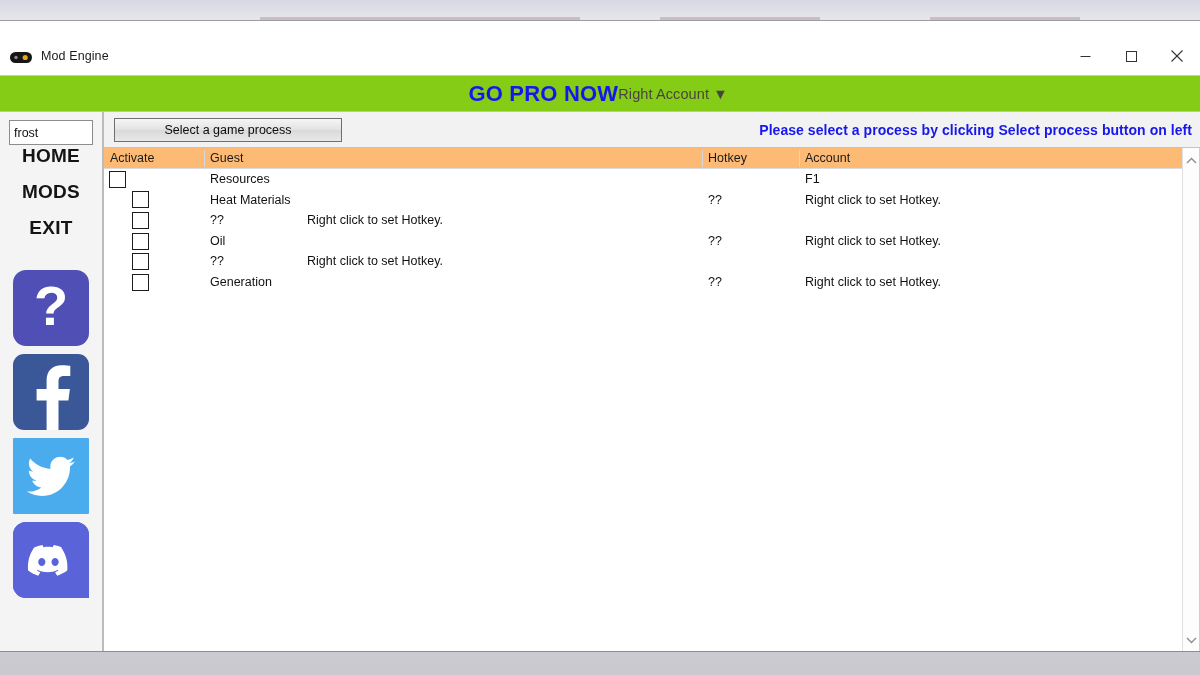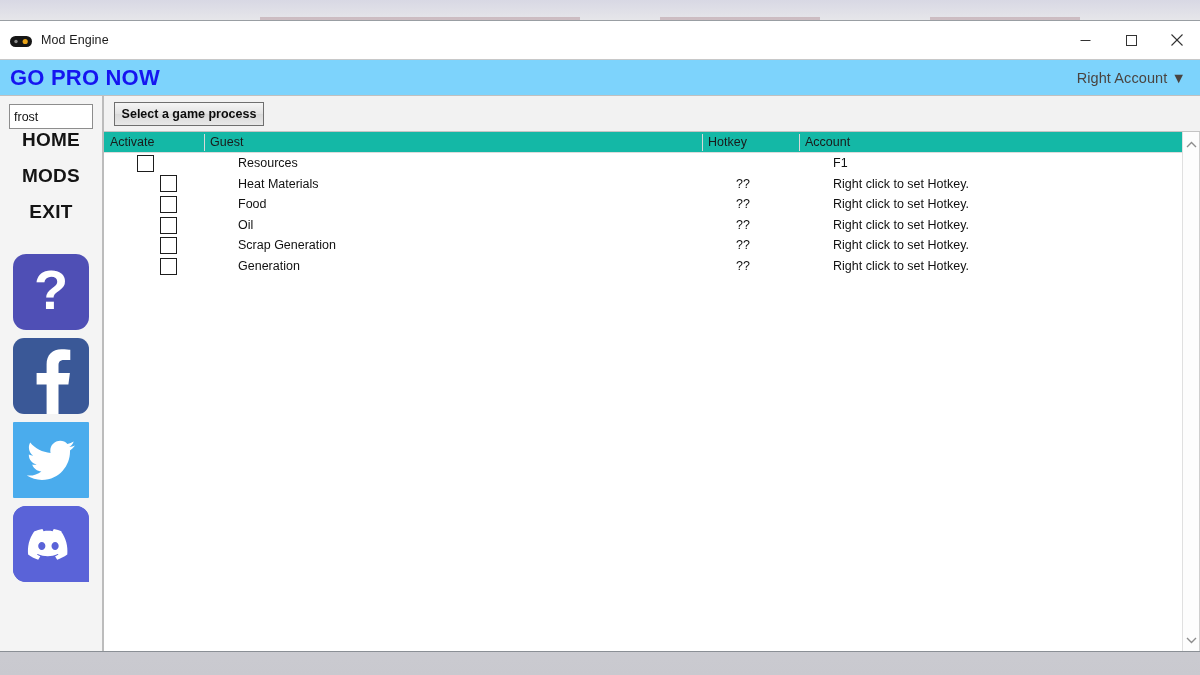--- a/index.html
+++ b/index.html
@@ -45,20 +45,21 @@
   }
 
   
   .titlebar {
     height: 38px;
     background: #ffffff;
     display: flex;
     align-items: center;
     flex: 0 0 38px;
     position: relative;
+    margin-top: 16px;
   }
   .title-left {
     display: flex;
     align-items: center;
     padding-left: 10px;
     gap: 9px;
   }
   .gamepad-icon { width: 22px; height: 13px; position: relative; display: block; }
   .title-text {
     font-size: 12.5px;
@@ -75,26 +76,26 @@
     width: 46px; height: 38px;
     display: flex; align-items: center; justify-content: center;
     cursor: default;
   }
   .win-btn svg { display: block; }
 
   
   .promobar {
     flex: 0 0 37px;
     height: 37px;
-    background: #7dd3fc;
+    background: #84cc16;
     border-top: 1px solid #c8c8c8;
     border-bottom: 1px solid #c0c0c0;
     display: flex;
     align-items: center;
-    justify-content: space-between;
+    justify-content: center;
     padding: 0 14px 0 10px;
   }
   .gopro {
     color: #1515f0;
     font-weight: bold;
     font-size: 22px;
     letter-spacing: 0.2px;
     cursor: pointer;
   }
   .account {
@@ -189,29 +190,28 @@
     flex: 0 0 36px;
     height: 36px;
     background: #f2f2f2;
     border-bottom: 1px solid #c4c4c4;
     display: flex;
     align-items: center;
     padding-left: 10px;
     gap: 14px;
   }
   .btn-select {
-    width: 150px;
+    width: 228px;
     height: 24px;
     background: linear-gradient(180deg, #f5f5f5 0%, #e3e3e3 48%, #d9d9d9 50%, #e8e8e8 100%);
     border: 1px solid #6f6f6f;
     font-family: "Liberation Sans", sans-serif;
     font-size: 12.5px;
     color: #0c0c0c;
     cursor: pointer;
-    font-weight: bold;
   }
   .status-msg {
     margin-left: auto;
     color: #1616ee;
     font-weight: bold;
     font-size: 14px;
     padding-right: 8px;
     letter-spacing: 0.05px;
     white-space: nowrap;
   }
@@ -228,21 +228,21 @@
     flex: 1 1 auto;
     min-width: 0;
     display: flex;
     flex-direction: column;
   }
 
   .thead {
     display: flex;
     height: 21px;
     flex: 0 0 21px;
-    background: #14b8a6;
+    background: #fdba74;
     border-bottom: 1px solid #dcdcdc;
     font-size: 12.5px;
     color: #1a1a1a;
     align-items: center;
   }
   .th {
     height: 21px;
     line-height: 21px;
     padding-left: 6px;
     position: relative;
@@ -259,21 +259,20 @@
   .col-val  { width: 97px;  flex: 0 0 97px;  }
   .col-key  { flex: 1 1 auto; }
 
   .tbody { flex: 1 1 auto; overflow: hidden; }
   .trow {
     display: flex;
     height: 20.6px;
     align-items: center;
     font-size: 12.5px;
     color: #111;
-    margin-left: 28px;
   }
   .td { height: 20.6px; line-height: 20.6px; padding-left: 6px; overflow: hidden; white-space: nowrap; }
   .cb-cell { display: flex; align-items: center; height: 20.6px; }
   .checkbox {
     width: 17px; height: 17px;
     border: 1.6px solid #1d1d1d;
     background: #fff;
     cursor: pointer;
     display: block;
   }
@@ -377,20 +376,21 @@
           </svg>
         </div>
 
       </div>
     </div>
 
     <div class="content">
 
       <div class="toolbar">
         <button class="btn-select">Select a game process</button>
+        <span class="status-msg">Please select a process by clicking Select process button on left</span>
       </div>
 
       <div class="table-wrap">
         <div class="table-area">
 
           <div class="thead">
             <div class="th col-act">Activate</div>
             <div class="th col-name">Guest</div>
             <div class="th col-val">Hotkey</div>
             <div class="th col-key">Account</div>
@@ -410,37 +410,35 @@
                   <span class="checkbox"></span>
                 </div>
                 <div class="td col-name">Heat Materials</div>
                 <div class="td col-val">??</div>
                 <div class="td col-key">Right click to set Hotkey.</div>
               </div>
               <div class="trow">
                 <div class="td col-act cb-cell indent-1">
                   <span class="checkbox"></span>
                 </div>
-                <div class="td col-name">Food</div>
                 <div class="td col-val">??</div>
                 <div class="td col-key">Right click to set Hotkey.</div>
               </div>
               <div class="trow">
                 <div class="td col-act cb-cell indent-1">
                   <span class="checkbox"></span>
                 </div>
                 <div class="td col-name">Oil</div>
                 <div class="td col-val">??</div>
                 <div class="td col-key">Right click to set Hotkey.</div>
               </div>
               <div class="trow">
                 <div class="td col-act cb-cell indent-1">
                   <span class="checkbox"></span>
                 </div>
-                <div class="td col-name">Scrap Generation</div>
                 <div class="td col-val">??</div>
                 <div class="td col-key">Right click to set Hotkey.</div>
               </div>
               <div class="trow">
                 <div class="td col-act cb-cell indent-1">
                   <span class="checkbox"></span>
                 </div>
                 <div class="td col-name">Generation</div>
                 <div class="td col-val">??</div>
                 <div class="td col-key">Right click to set Hotkey.</div>

